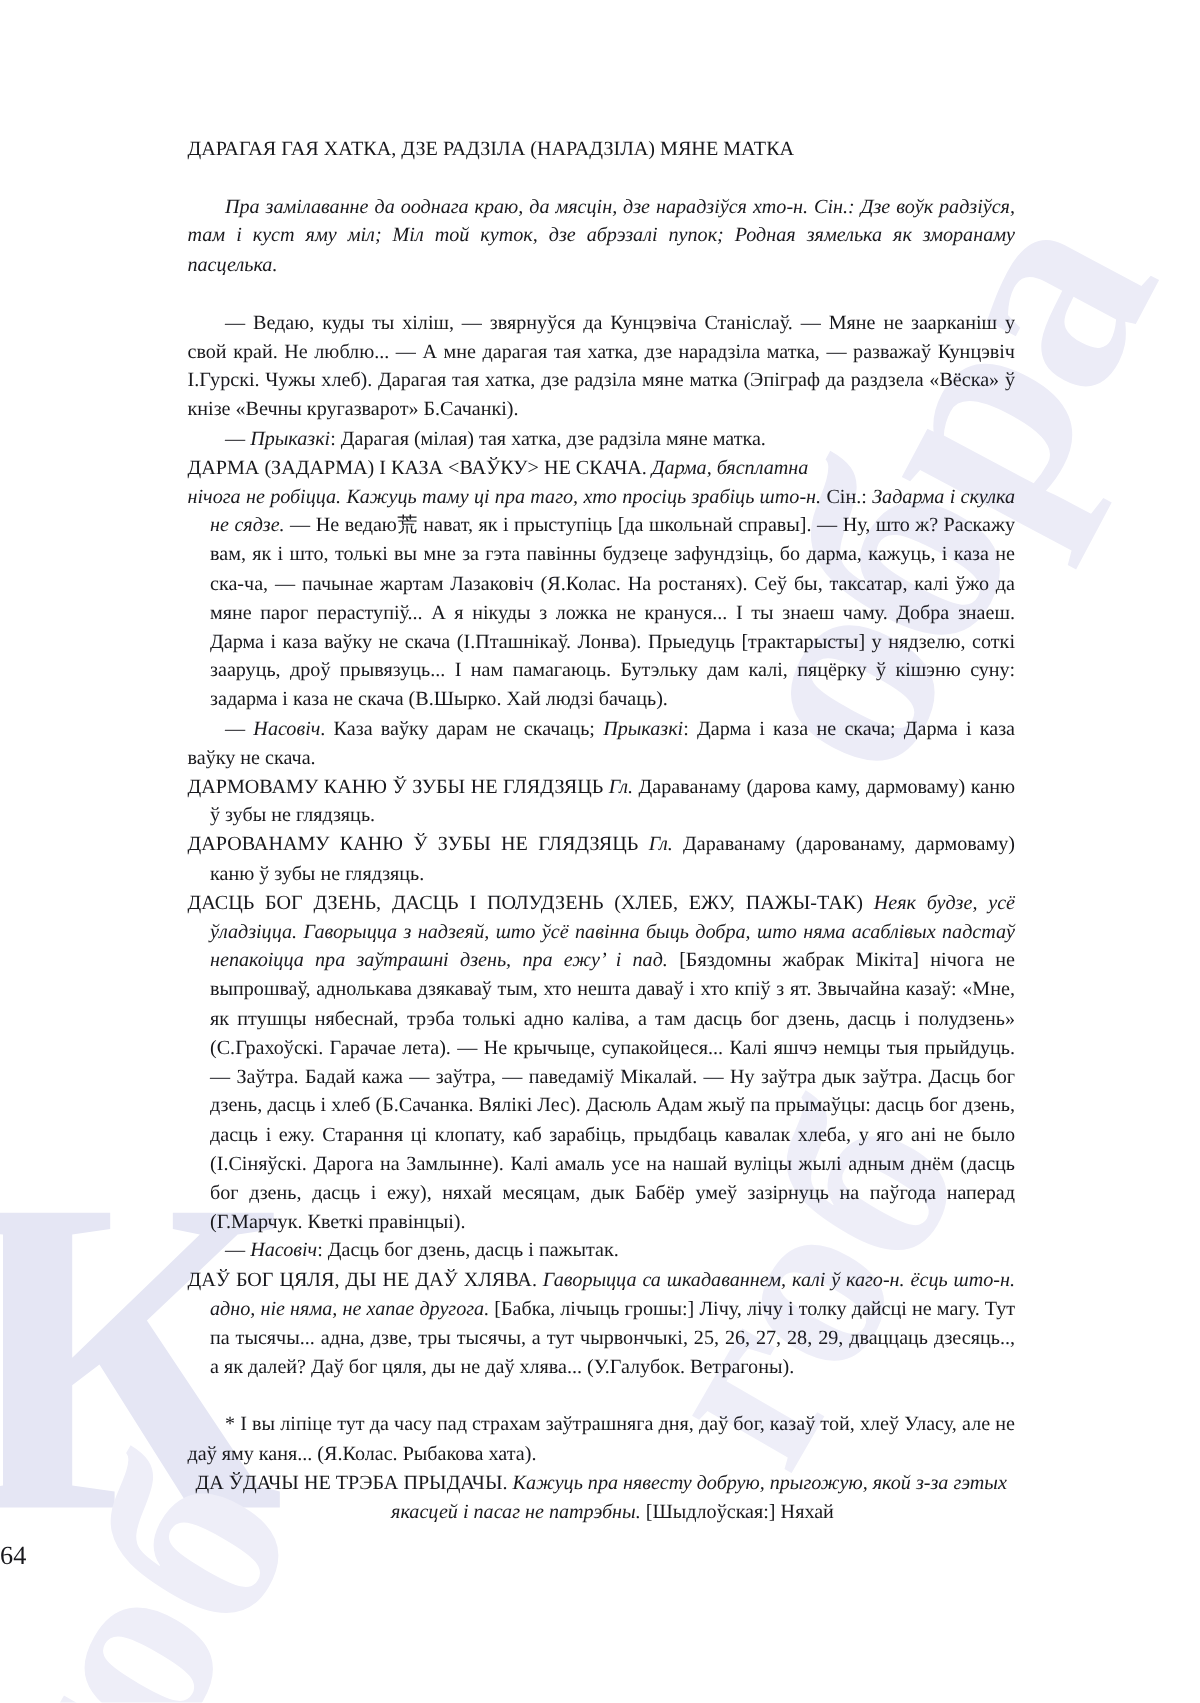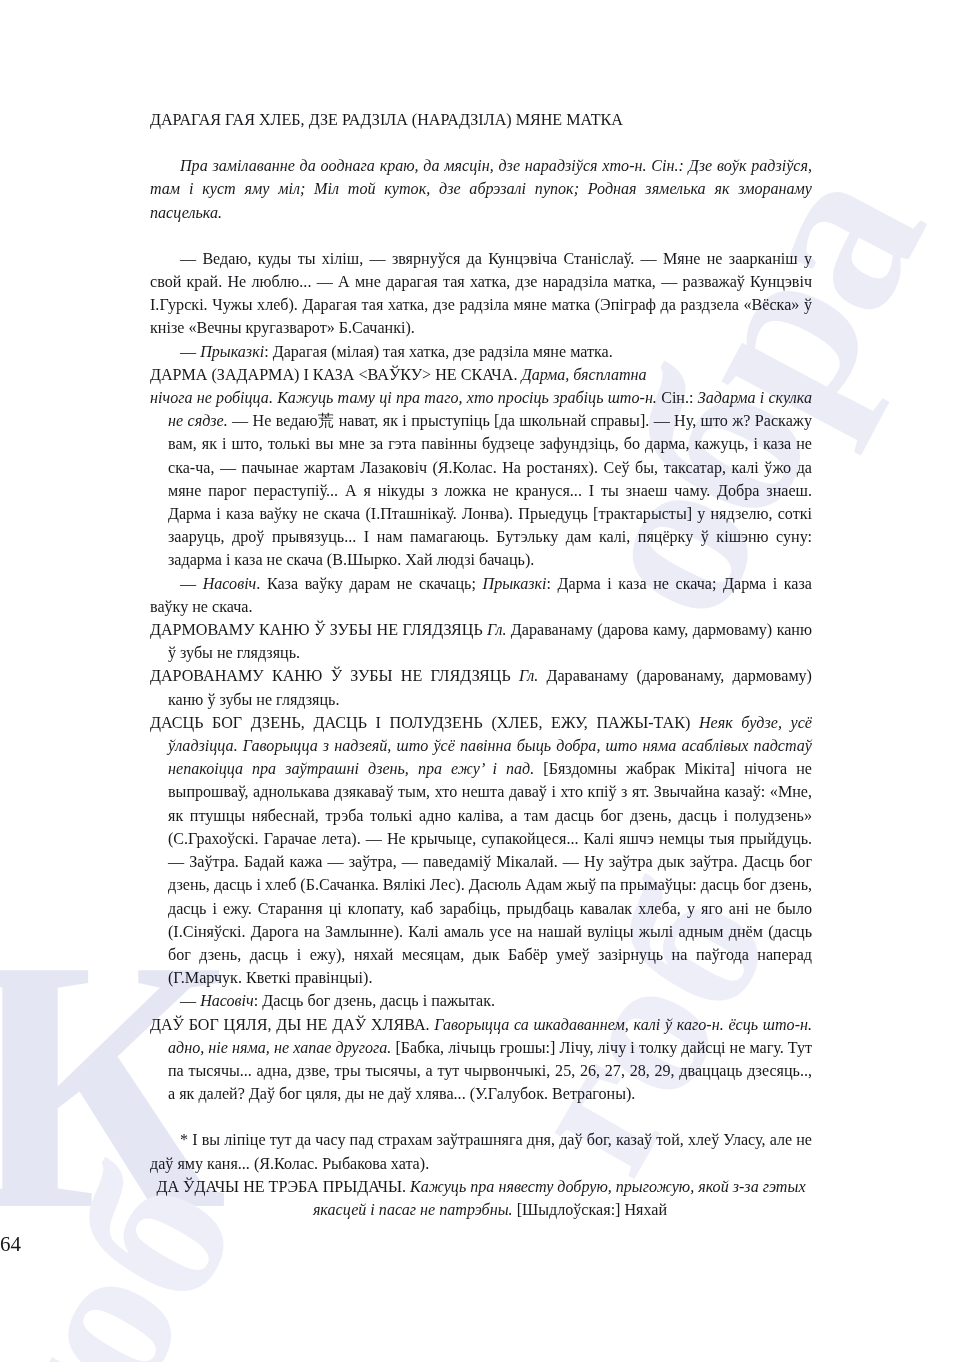--- a/index.html
+++ b/index.html
@@ -133,21 +133,21 @@
 <div id="watermark-layer">
   <span class="wm wm-left">К</span>
   <span class="wm wm-right">обра</span>
   <span class="wm wm-mid">гоб</span>
   <span class="wm wm-low">гоб</span>
 </div>
 
 <div id="page">
   <div id="text-column">
 
-    <p class="entry para-flush">ДАРАГАЯ ГАЯ ХЛЕБ, ДЗЕ РАДЗІЛА (НАРАДЗІЛА) МЯНЕ МАТКА</p>
+    <p class="entry para-flush">ДАРАГАЯ ГАЯ ХАТКА, ДЗЕ РАДЗІЛА (НАРАДЗІЛА) МЯНЕ МАТКА</p>
     <p class="para-ind"><i>Пра замілаванне да ооднага краю, да мясцін, дзе нарадзіўся хто-н. Сін.: Дзе воўк радзіўся, там і куст яму міл; Міл той куток, дзе абрэзалі пупок; Родная зямелька як зморанаму пасцелька.</i></p>
     <p class="para-ind">— Ведаю, куды ты хіліш, — звярнуўся да Кунцэвіча Станіслаў. — Мяне не заарканіш у свой край. Не люблю... — А мне дарагая тая хатка, дзе нарадзіла матка, — разважаў Кунцэвіч І.Гурскі. Чужы хлеб). Дарагая тая хатка, дзе радзіла мяне матка (Эпіграф да раздзела «Вёска» ў кнізе «Вечны кругазварот» Б.Сачанкі).</p>
     <p class="para-dash"><span class="dash">— </span><i>Прыказкі</i><span>: Дарагая (мілая) тая хатка, дзе радзіла мяне матка.</span></p>
 
     <p class="entry para-flush"><span>ДАРМА (ЗАДАРМА) І КАЗА &lt;ВАЎКУ&gt; НЕ СКАЧА.</span> <i>Дарма, бясплатна</i></p>
     <p class="entry-hang"><i>нічога не робіцца. Кажуць таму ці пра таго, хто просіць зрабіць што-н.</i>
       <span>Сін.: </span><i>Задарма і скулка не сядзе.</i><span> — Не ведаю荒 нават, як і прыступіць [да школьнай справы]. — Ну, што ж? Раскажу вам, як і што, толькі вы мне за гэта павінны будзеце зафундзіць, бо дарма, кажуць, і каза не ска-ча, — пачынае жартам Лазаковіч (Я.Колас. На ростанях). Сеў бы, таксатар, калі ўжо да мяне парог пераступіў... А я нікуды з ложка не крануся... І ты знаеш чаму. Добра знаеш. Дарма і каза ваўку не скача (І.Пташнікаў. Лонва). Прыедуць [трактарысты] у нядзелю, соткі зааруць, дроў прывязуць... І нам памагаюць. Бутэльку дам калі, пяцёрку ў кішэню суну: задарма і каза не скача (В.Шырко. Хай людзі бачаць).</span></p>
     <p class="para-dash"><span class="dash">— </span><i>Насовіч</i><span>. Каза ваўку дарам не скачаць; </span><i>Прыказкі</i><span>: Дарма і каза не скача; Дарма і каза ваўку не скача.</span></p>
 
     <p class="entry-hang"><span>ДАРМОВАМУ КАНЮ Ў ЗУБЫ НЕ ГЛЯДЗЯЦЬ</span> <i>Гл.</i><span> Дараванаму (дарова каму, дармоваму) каню ў зубы не глядзяць.</span></p>

